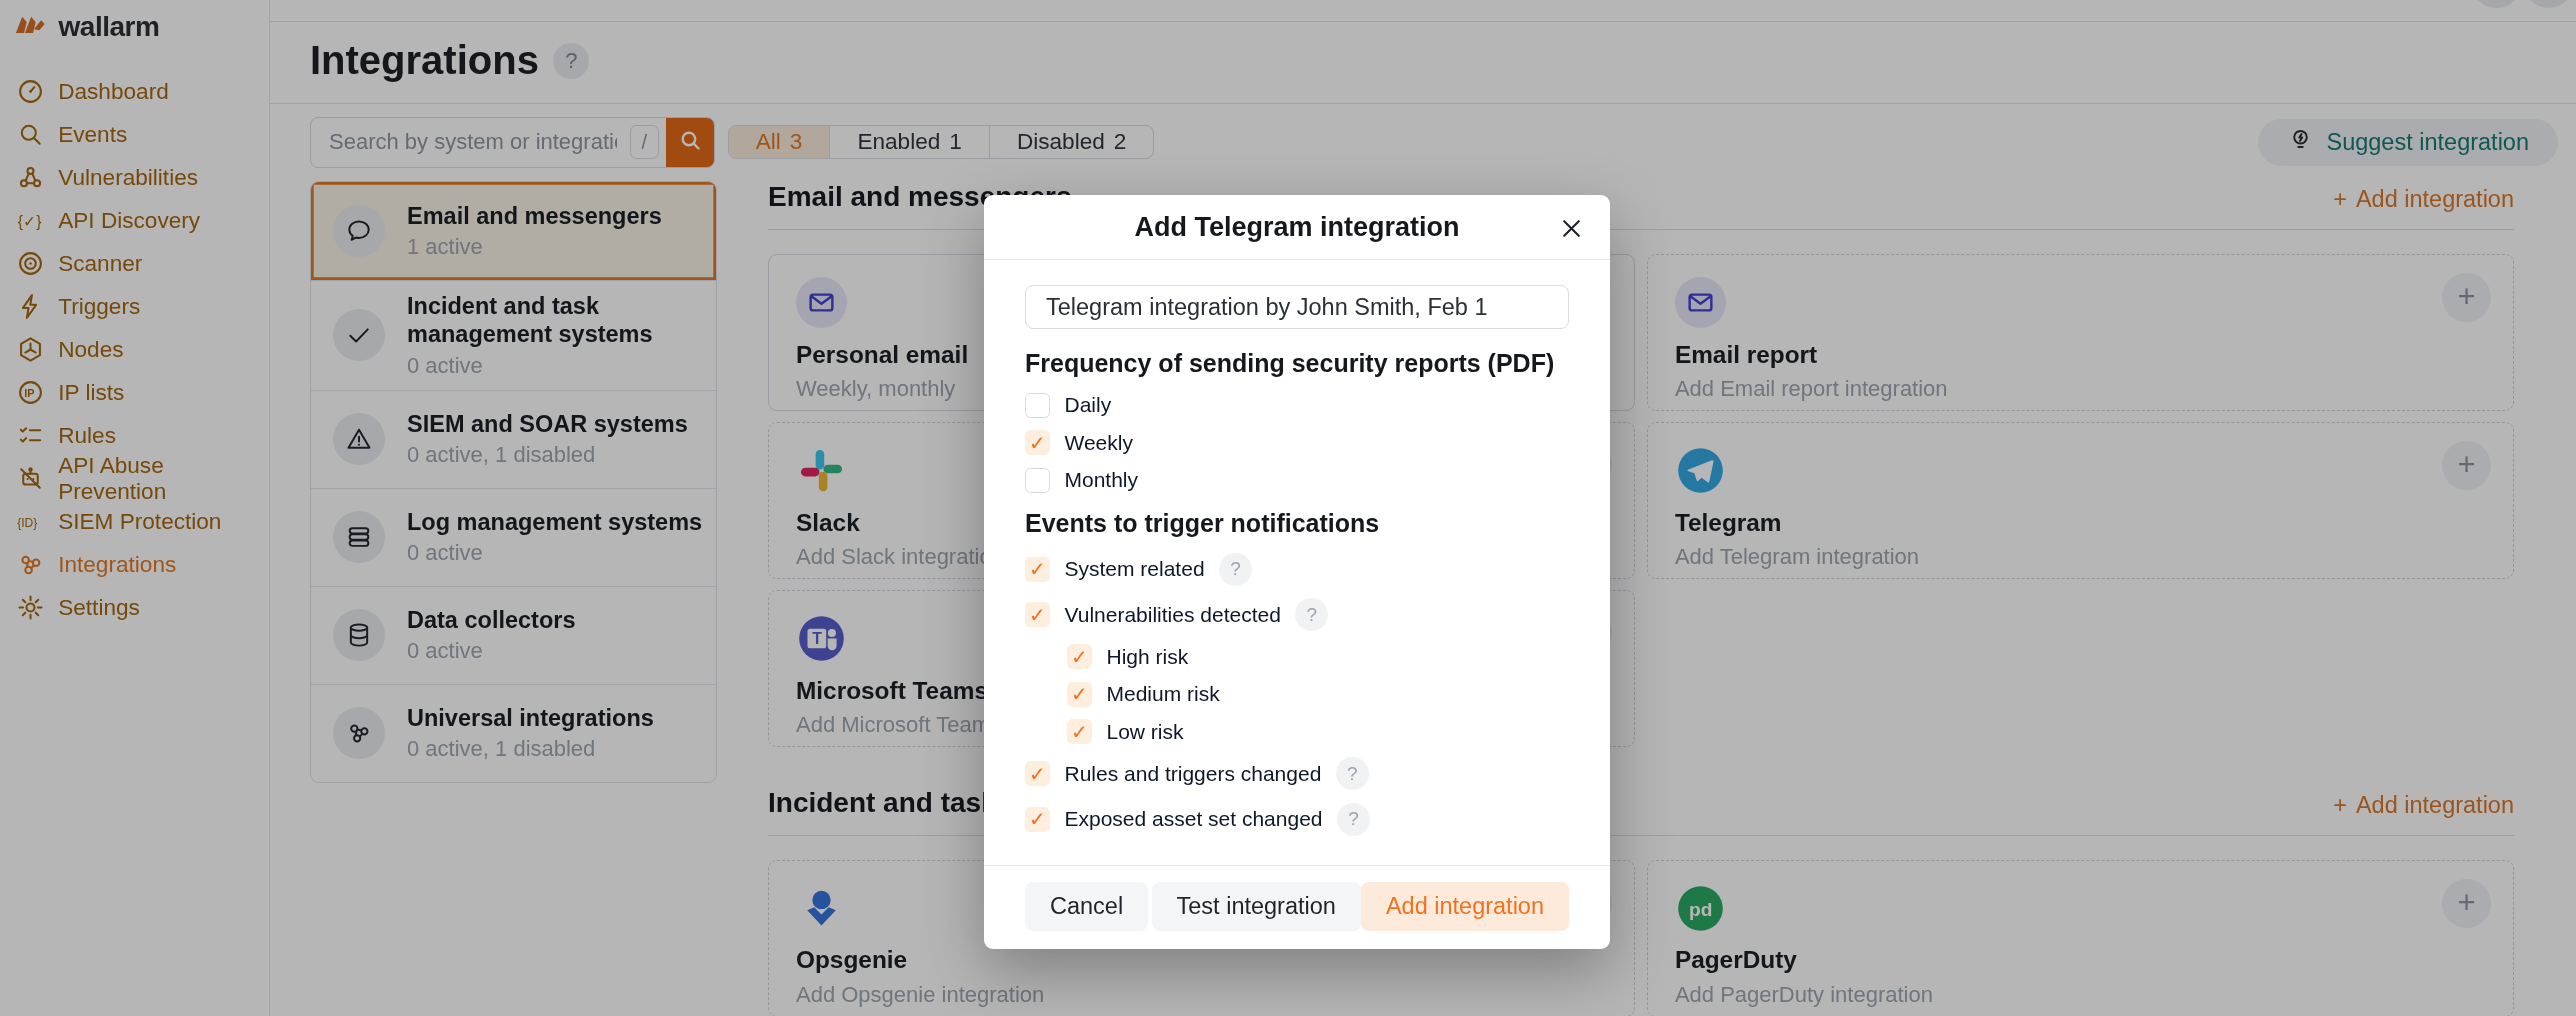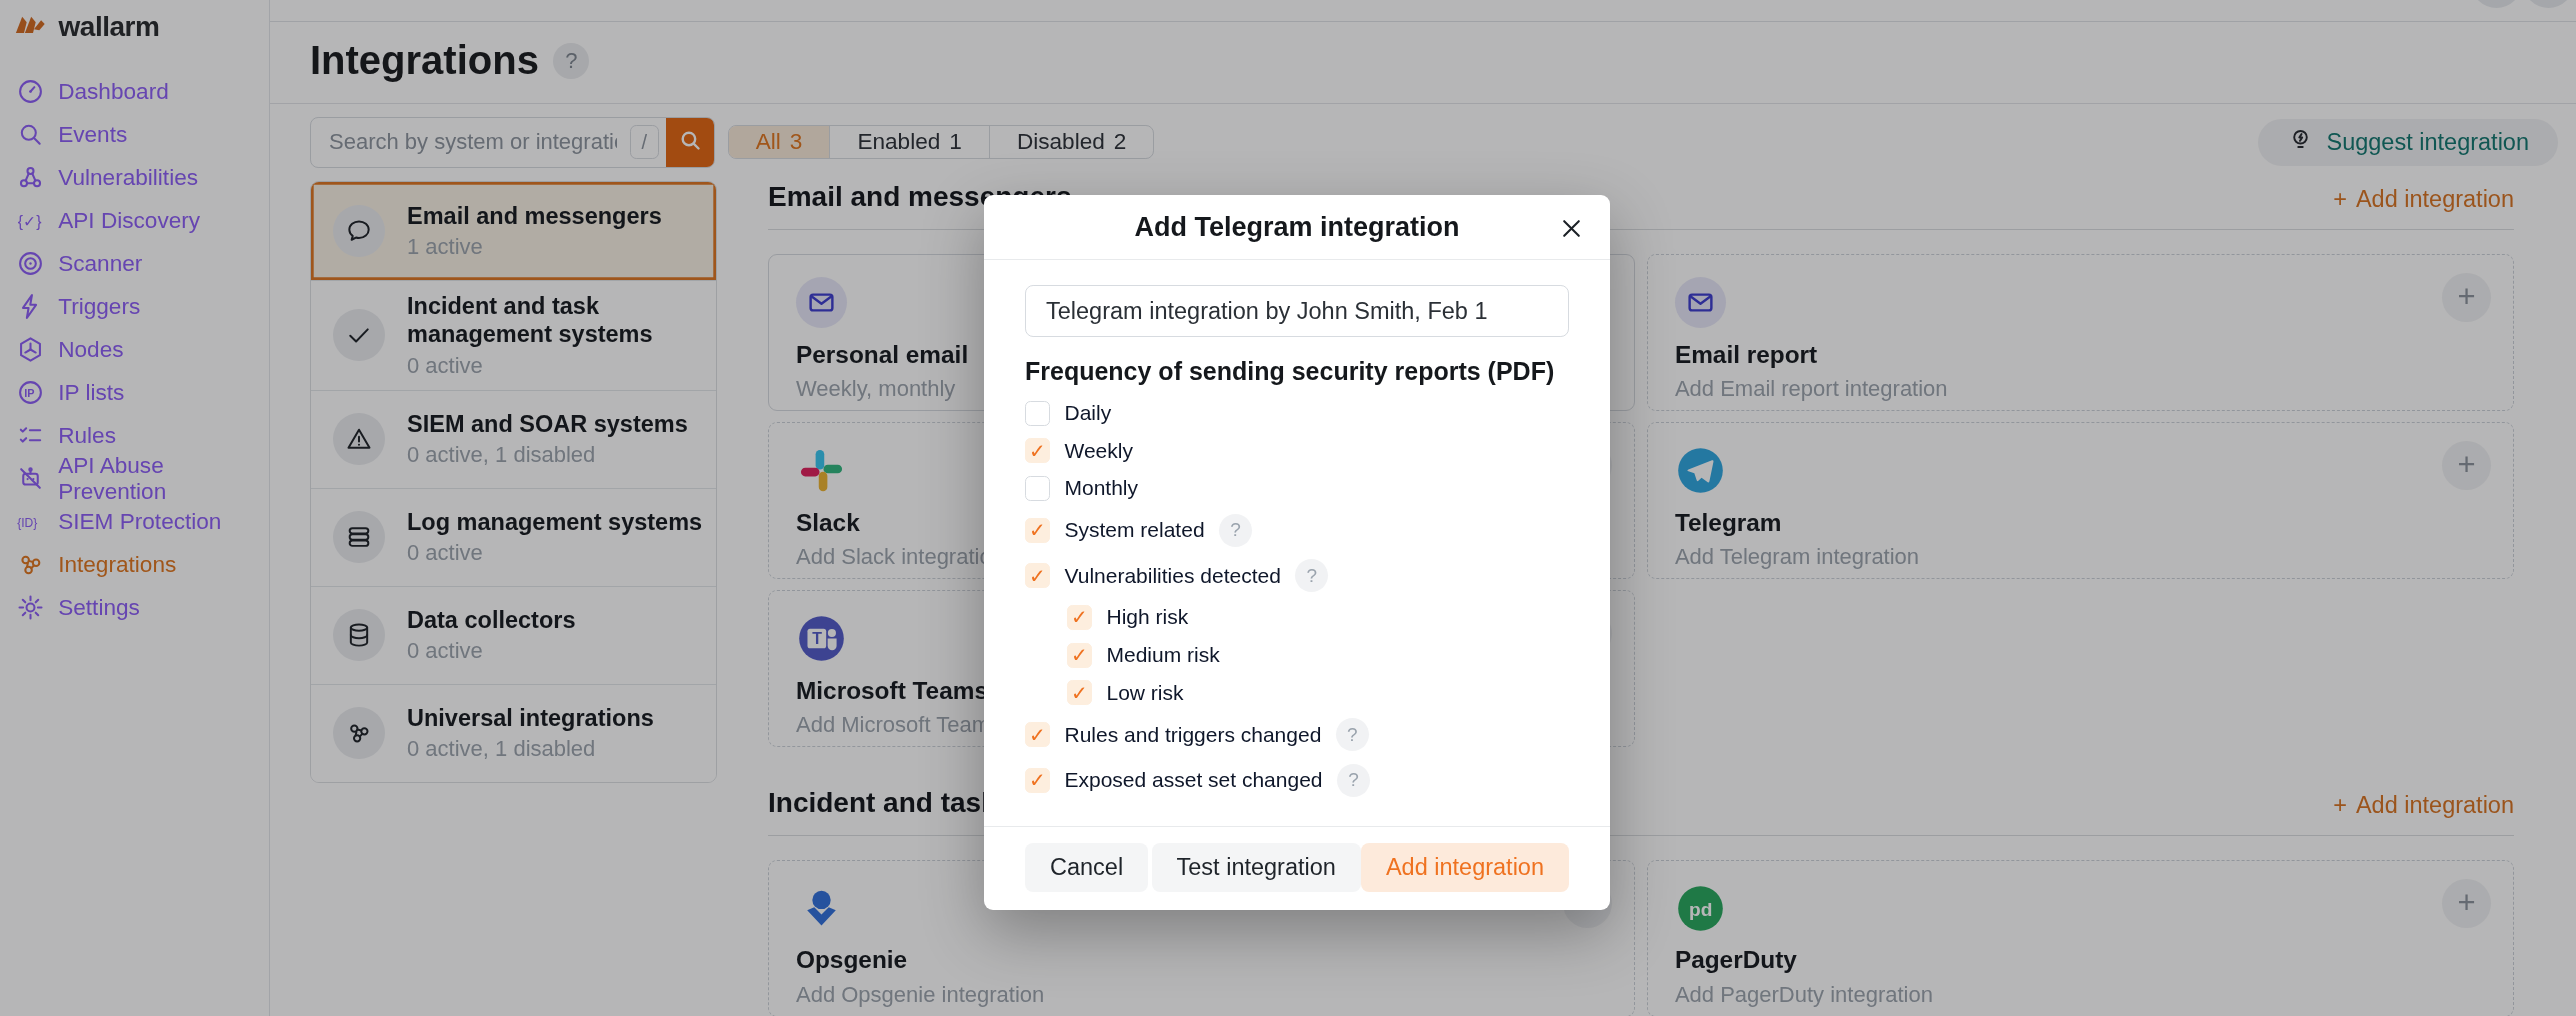--- a/index.html
+++ b/index.html
@@ -6,21 +6,21 @@
   html,body { width:2576px; height:1017px; overflow:hidden; background:#fff;
     font-family:"Liberation Sans","DejaVu Sans",sans-serif; color:#1c2127; }
   .app { position:relative; display:flex; width:2576px; height:1017px; }
 
   
   .sidebar { width:270px; height:100%; border-right:0.9px solid #e3e5e9; background:#fff; flex:0 0 auto; }
   .logo { display:flex; align-items:center; gap:8.1px; padding:11px 0 0 14.5px; cursor:pointer; }
   .logo-text { font-size:28px; font-weight:bold; letter-spacing:-0.5px; color:#27292c; }
   .side-nav { margin-top:27px; }
   .side-item { display:flex; align-items:center; gap:11.8px; height:43px; padding-left:15.4px;
-    font-size:22.6px; color:#8b5cf6; cursor:pointer; }
+    font-size:22.6px; color:#a16207; cursor:pointer; }
   .side-item.active { color:#e0741c; }
   .side-ic { width:31px; height:31px; display:flex; align-items:center; justify-content:center; flex:0 0 auto; }
   .side-ic svg { width:29px; height:29px; }
 
   
   .main { flex:1; position:relative; height:100%; }
   .topbar { height:22px; border-bottom:0.9px solid #dfe2e6; position:relative; }
   .tb-circle { position:absolute; width:51px; height:51px; border-radius:50%; background:#e7eaee; top:-43px; }
   .tb-circle.c1 { right:54px; } .tb-circle.c2 { right:1.8px; }
 
@@ -85,21 +85,21 @@
   
   .overlay { position:absolute; inset:0; background:rgba(18,18,22,0.31); z-index:50; }
   .modal { position:absolute; left:984px; top:195px; width:626px; background:#fff; border-radius:9px;
     z-index:60; box-shadow:0 22px 63px rgba(0,0,0,0.30); display:flex; flex-direction:column; }
   .modal-head { position:relative; height:65px; border-bottom:0.9px solid #e8eaec; display:flex;
     align-items:center; justify-content:center; }
   .modal-title { font-size:27px; font-weight:bold; color:#15181c; }
   .modal-close { position:absolute; right:23.5px; top:18px; width:31px; height:31px; border:none; background:none;
     cursor:pointer; display:flex; align-items:center; justify-content:center; }
   .modal-body { padding:25px 41px 5.4px; }
-  .name-input { width:100%; height:52px; border:0.9px solid #d7dbe0; border-radius:8.1px; font-size:23.5px;
+  .name-input { width:100%; height:44px; border:0.9px solid #d7dbe0; border-radius:8.1px; font-size:23.5px;
     padding:0 20px; color:#2b3036; font-family:inherit; outline:none; margin-bottom:20px; }
   .modal-h3 { font-size:25px; font-weight:bold; color:#15181c; margin-bottom:14.5px; }
   .modal-h3.events { margin-top:16.3px; }
   .chk-row { display:flex; align-items:center; gap:14.5px; margin-bottom:12.7px; cursor:pointer; }
   .chk-row.indent { margin-left:42px; }
   .chk { width:25px; height:25px; border-radius:5.4px; border:1.8px solid #d7dbe0; background:#fff; flex:0 0 auto;
     display:flex; align-items:center; justify-content:center; font-size:20px; font-weight:bold; color:transparent; }
   .chk.checked { border-color:#fdeede; background:#fdeede; color:#ef7220; }
   .chk-lbl { font-size:21px; color:#0f172a; }
   .q-dot { width:33px; height:33px; border-radius:50%; background:#f1f2f4; color:#9aa3ad; font-size:19px;
@@ -527,20 +527,21 @@
           </label>
           <label class="chk-row">
             <span class="chk checked">✓</span>
             <span class="chk-lbl">Weekly</span>
           </label>
           <label class="chk-row">
             <span class="chk">✓</span>
             <span class="chk-lbl">Monthly</span>
           </label>
         </div>
+      <div class="modal-h3 events">Events to trigger notifications</div>
       <div id="event-checks">
           <label class="chk-row">
             <span class="chk checked">✓</span>
             <span class="chk-lbl">System related</span>
             <span class="q-dot">?</span>
           </label>
           <label class="chk-row">
             <span class="chk checked">✓</span>
             <span class="chk-lbl">Vulnerabilities detected</span>
             <span class="q-dot">?</span>

